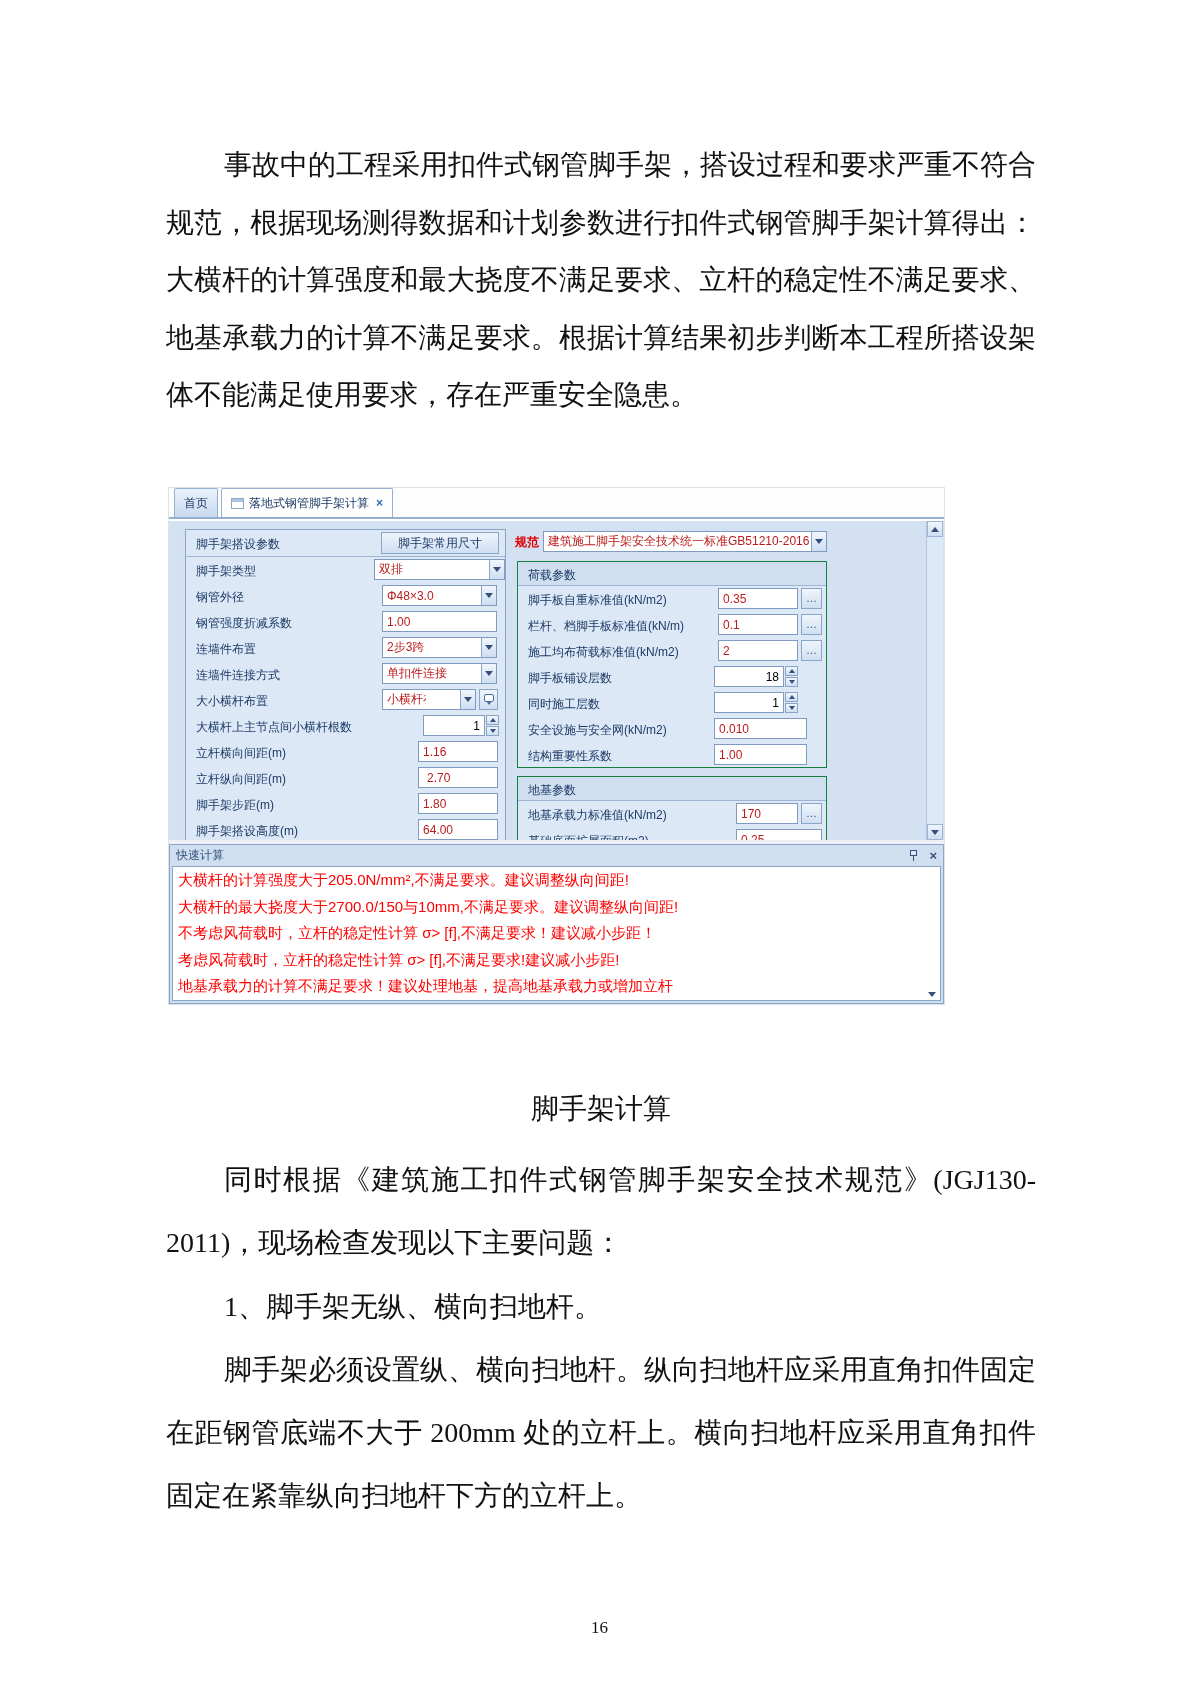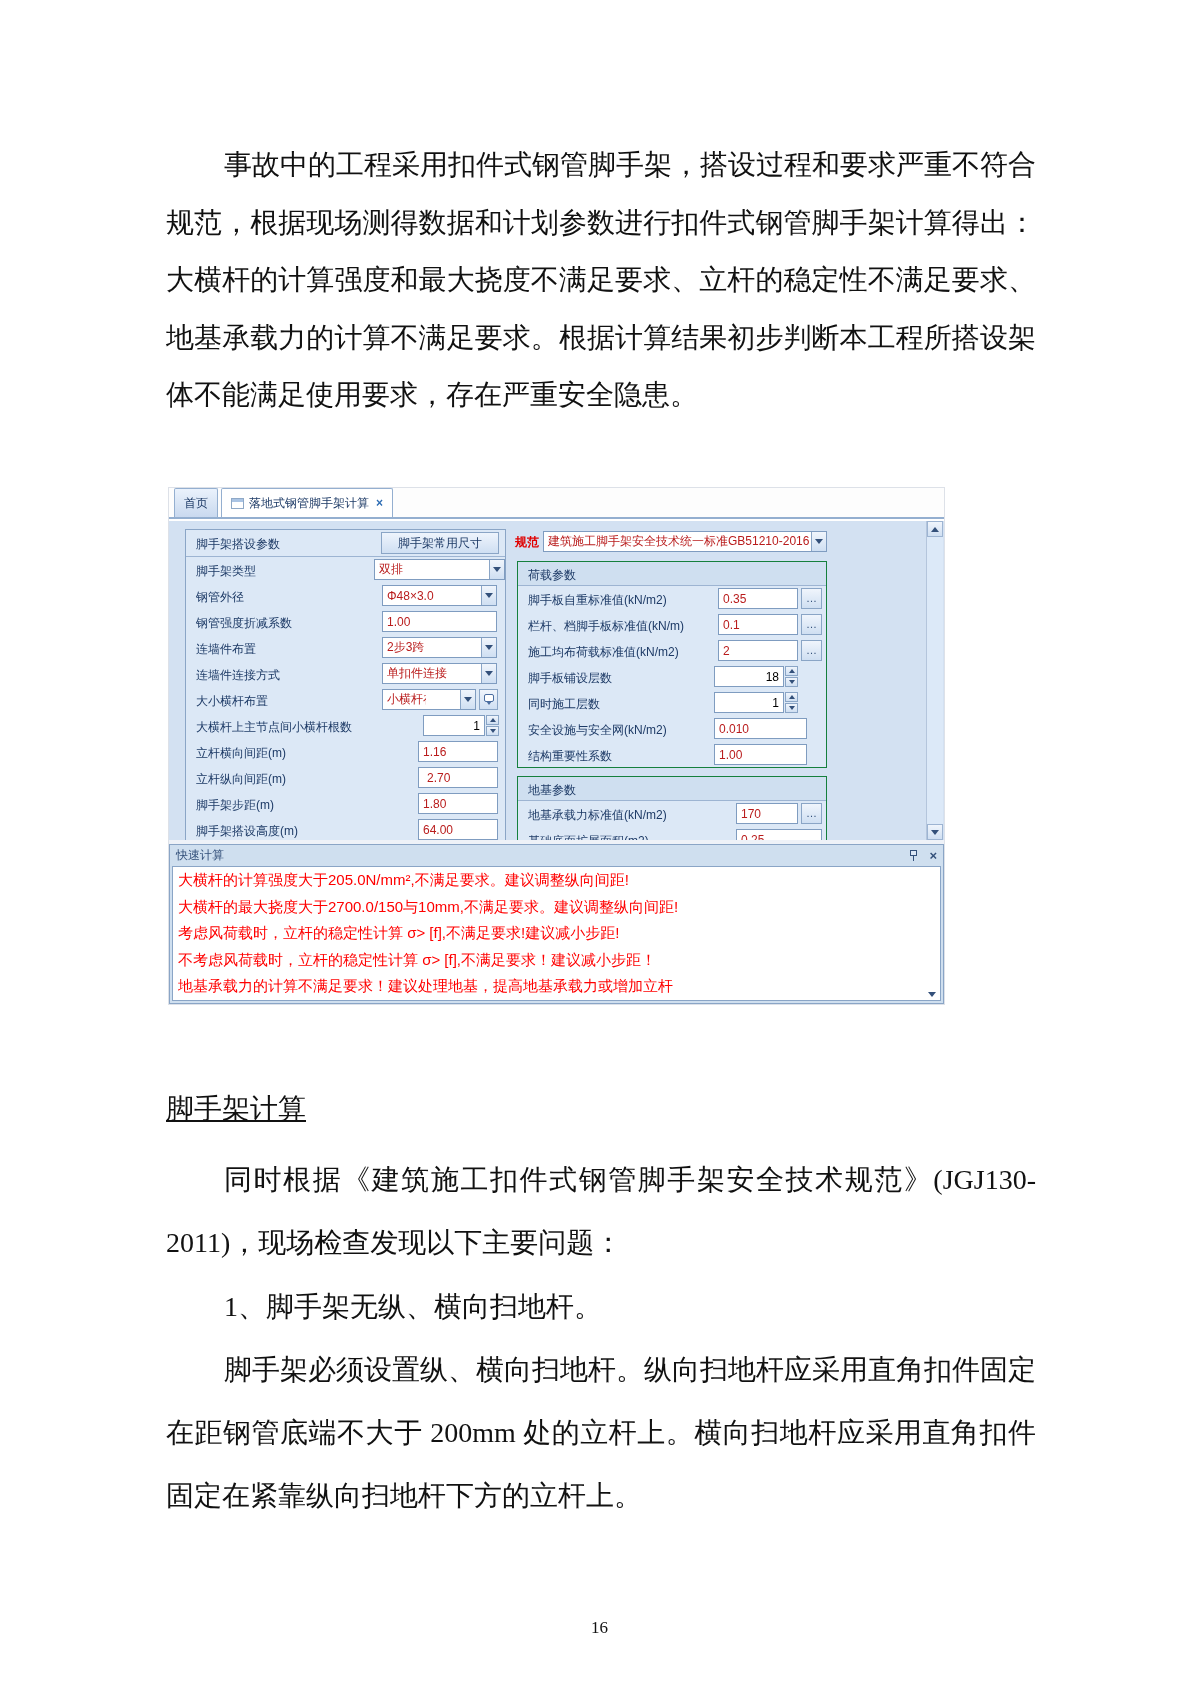--- a/index.html
+++ b/index.html
@@ -5,21 +5,21 @@
   * { margin:0; padding:0; box-sizing:border-box; }
   body { background:#888; }
   .page { position:relative; width:1199px; height:1696px; background:#fff; margin:0 auto;
           font-family:"Liberation Serif","DejaVu Serif",serif; color:#000; overflow:hidden; }
 
   
   .doc { position:absolute; left:166px; width:870px; font-size:28px; line-height:57.5px;
          text-align:justify; color:#111; }
   .doc.lower { line-height:63px; }
   .indent { text-indent:58px; }
-  .caption { position:absolute; left:166px; width:870px; font-size:28px; color:#111;text-decoration:underline; }
+  .caption { position:absolute; left:166px; width:870px; text-align:center; font-size:28px; color:#111; }
   .pagenum { position:absolute; left:0; width:100%; text-align:center; font-size:17px; color:#111; }
 
   
   .shot { position:absolute; left:168px; top:487px; width:777px; height:518px;
           font-family:"Liberation Sans","DejaVu Sans",sans-serif; border:1px solid #dde1e8; background:#fff; }
   .tabbar { position:absolute; top:0; left:0; right:0; height:31px; background:#fdfdfd;
             border-bottom:2px solid #94afd0; display:flex; align-items:flex-end; padding-left:5px; }
   .tab { height:29px; display:flex; align-items:center; gap:5px; padding:0 9px; font-size:12px;
          color:#1d3a66; background:linear-gradient(#eaf2fc,#c9d9ef); border:1px solid #94afd0;
          border-bottom:none; border-radius:2px 2px 0 0; margin-right:3px; cursor:default; }
@@ -303,22 +303,22 @@
         <span class="qt">快速计算</span>
         <span class="pinicon">
             <span class="phead"></span>
             <span class="pstem"></span>
           </span>
         <span class="qclose">×</span>
       </div>
       <div class="qbody">
         <div class="warn">大横杆的计算强度大于205.0N/mm²,不满足要求。建议调整纵向间距!</div>
         <div class="warn">大横杆的最大挠度大于2700.0/150与10mm,不满足要求。建议调整纵向间距!</div>
+        <div class="warn">不考虑风荷载时，立杆的稳定性计算 σ&gt; [f],不满足要求！建议减小步距！</div>
         <div class="warn">考虑风荷载时，立杆的稳定性计算 σ&gt; [f],不满足要求!建议减小步距!</div>
-        <div class="warn">不考虑风荷载时，立杆的稳定性计算 σ&gt; [f],不满足要求！建议减小步距！</div>
         <div class="warn">地基承载力的计算不满足要求！建议处理地基，提高地基承载力或增加立杆</div>
         <span class="qchev tri-down"></span>
       </div>
     </div>
   </div>
 
   <div class="caption" style="top:1090px;">脚手架计算</div>
   <div class="doc lower indent" style="top:1148px;">同时根据《建筑施工扣件式钢管脚手架安全技术规范》(JGJ130-2011)，现场检查发现以下主要问题：</div>
   <div class="doc lower indent" style="top:1275px;">1、脚手架无纵、横向扫地杆。</div>
   <div class="doc lower indent" style="top:1338px;">脚手架必须设置纵、横向扫地杆。纵向扫地杆应采用直角扣件固定在距钢管底端不大于 200mm 处的立杆上。横向扫地杆应采用直角扣件固定在紧靠纵向扫地杆下方的立杆上。</div>

